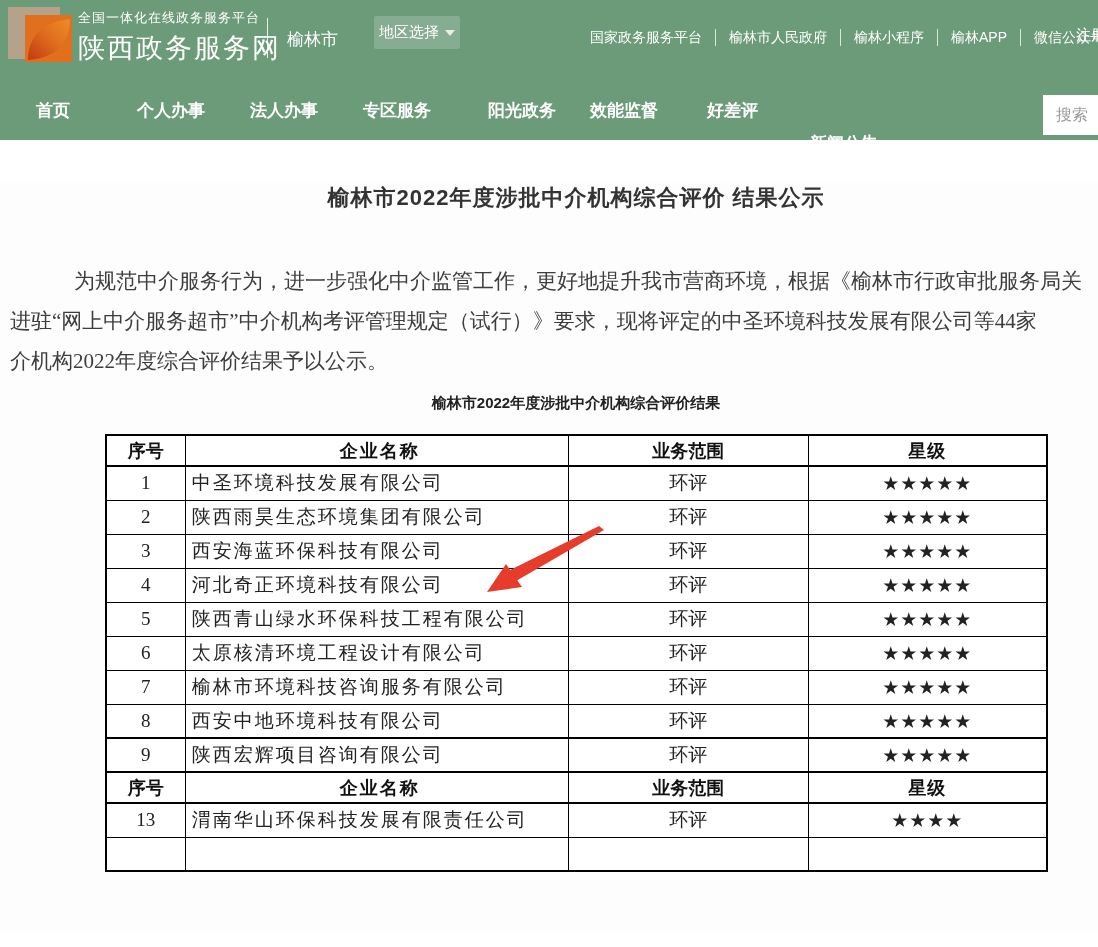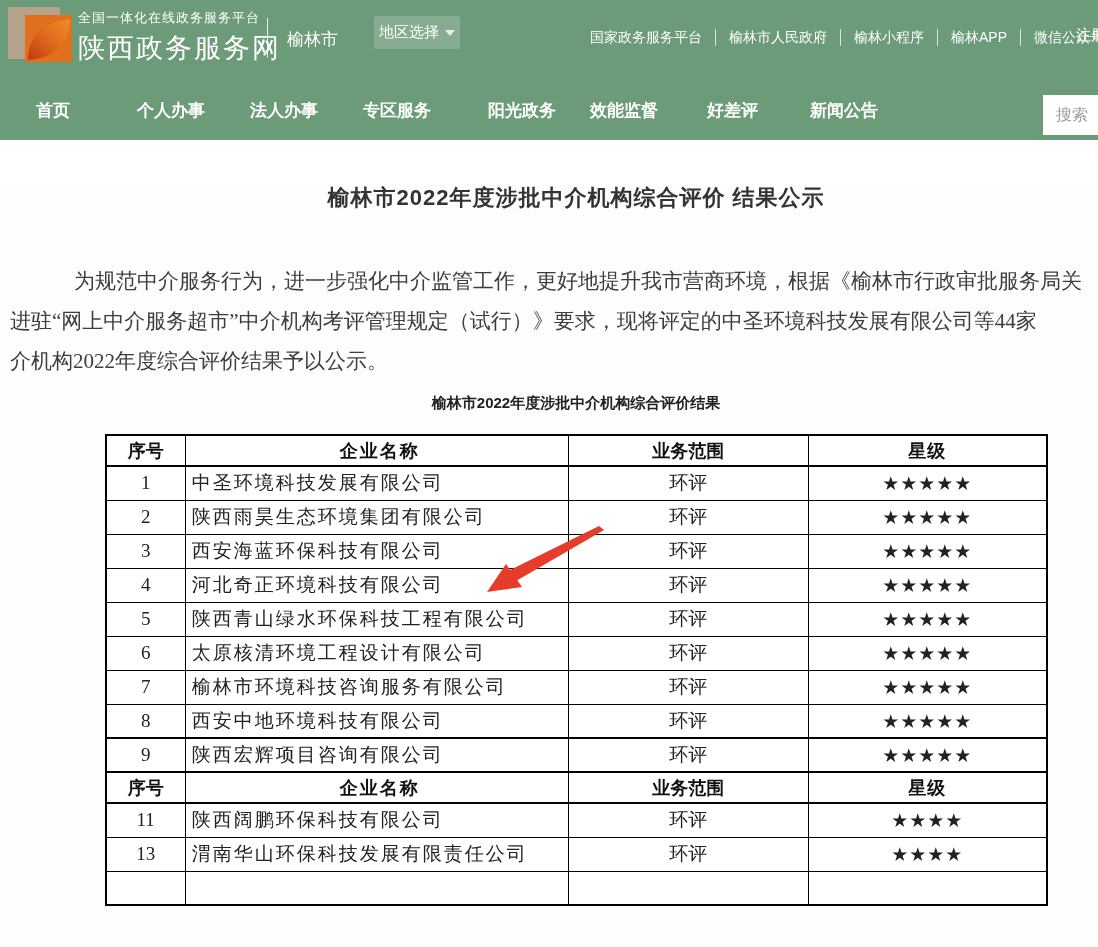--- a/index.html
+++ b/index.html
@@ -120,21 +120,21 @@
 
   <div class="nav-bar" id="nav-bar">
     <input class="search-box" type="text" placeholder="搜索" style="">
   <span class="nav-item" style="left: 36px;">首页</span>
       <span class="nav-item" style="left: 137px;">个人办事</span>
       <span class="nav-item" style="left: 250px;">法人办事</span>
       <span class="nav-item" style="left: 363px;">专区服务</span>
       <span class="nav-item" style="left: 476px; padding-left: 12px;">阳光政务</span>
       <span class="nav-item" style="left: 590px;">效能监督</span>
       <span class="nav-item" style="left: 707px; text-align: center;">好差评</span>
-      <span class="nav-item" style="left: 810px;">新闻公告</span>
+      <span class="nav-item" style="left: 810px; margin-top: 33px;">新闻公告</span>
     </div>
 
   <div class="content">
     <h1 class="article-title">榆林市2022年度涉批中介机构综合评价 结果公示</h1>
 
     <div class="paragraph">
       <div class="para-line indent">为规范中介服务行为，进一步强化中介监管工作，更好地提升我市营商环境，根据《榆林市行政审批服务局关</div>
       <div class="para-line">进驻“网上中介服务超市”中介机构考评管理规定（试行）》要求，现将评定的中圣环境科技发展有限公司等44家</div>
       <div class="para-line">介机构2022年度综合评价结果予以公示。</div>
     </div>
@@ -203,26 +203,20 @@
             <td class="col-scope">环评</td>
             <td class="col-stars">★★★★★</td>
           </tr>
           <tr>
             <th class="col-no">序号</th>
             <th class="col-name">企业名称</th>
             <th class="col-scope">业务范围</th>
             <th class="col-stars">星级</th>
           </tr>
           <tr>
-            <td class="col-no">11</td>
-            <td class="col-name">陕西阔鹏环保科技有限公司</td>
-            <td class="col-scope">环评</td>
-            <td class="col-stars">★★★★</td>
-          </tr>
-          <tr>
             <td class="col-no">13</td>
             <td class="col-name">渭南华山环保科技发展有限责任公司</td>
             <td class="col-scope">环评</td>
             <td class="col-stars">★★★★</td>
           </tr>
           <tr>
             <td class="col-no"></td>
             <td class="col-name"></td>
             <td class="col-scope"></td>
             <td class="col-stars"></td>

